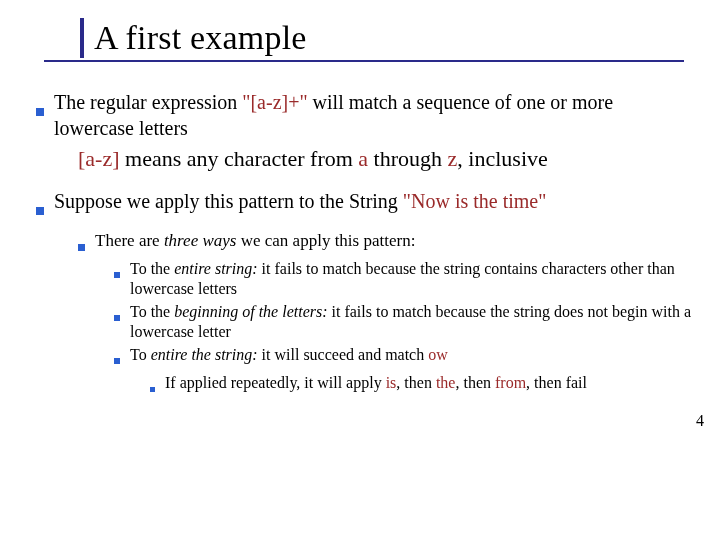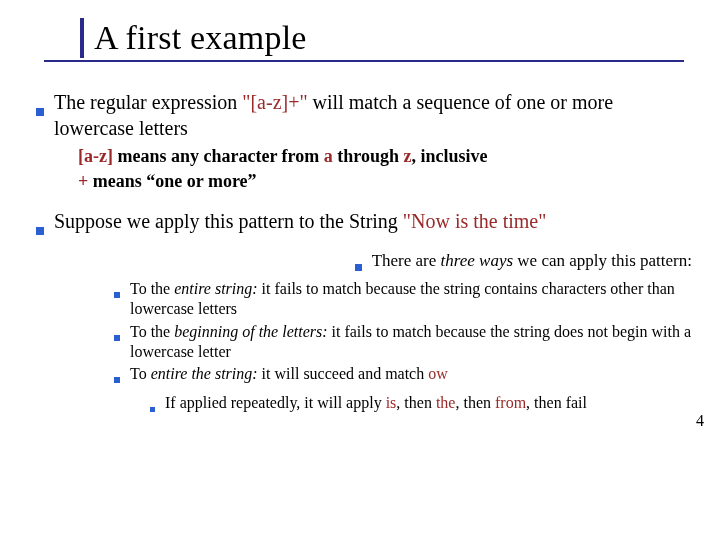--- a/index.html
+++ b/index.html
@@ -12,24 +12,24 @@
   .content { margin-top: 28px; font-size: 20px; line-height: 1.28; }
   ul { list-style: none; }
   .b { display: inline-block; width: 8px; height: 8px; background: #2a5fd1; margin-right: 10px; vertical-align: 2px; }
   .bsm { width: 7px; height: 7px; }
   .btiny { width: 6px; height: 6px; }
   .bmini { width: 5px; height: 5px; }
   .l1 > li { margin-bottom: 16px; }
   .l1 > li > .row { display: flex; align-items: flex-start; }
   .l1 > li > .row .bw { flex: 0 0 auto; padding-top: 9px; }
   .l1 > li > .row .txt { flex: 1 1 auto; }
-  .l2 { margin-left: 42px; margin-top: 4px; font-size: 18px; font-weight: bold; }
+  .l2 { margin-left: 42px; margin-top: 4px; font-size: 22px; }
   .l2 > li { margin-bottom: 2px; }
   .l3 { margin-left: 42px; margin-top: 6px; font-size: 17px; }
-  .l3 > li > .row { display: flex; align-items: flex-start; justify-content: flex-end; }
+  .l3 > li > .row { display: flex; align-items: flex-start; }
   .l3 > li > .row .bw { padding-top: 7px; }
   .l4 { margin-left: 36px; margin-top: 0; font-size: 16px; }
   .l4 > li { margin-bottom: 2px; }
   .l4 > li > .row { display: flex; align-items: flex-start; }
   .l4 > li > .row .bw { padding-top: 6px; }
   .l5 { margin-left: 36px; margin-top: 2px; font-size: 16px; }
   .l5 > li > .row { display: flex; align-items: flex-start; }
   .l5 > li > .row .bw { padding-top: 6px; }
   .code { font-family: "Comic Sans MS", "Comic Sans", cursive; color: #9a2a2a; }
   .em { font-style: italic; }
@@ -50,23 +50,20 @@
       <li>
         <div class="row">
           <span class="bw"><span class="b"></span></span>
           <span class="txt">
             <span>The regular expression </span><span class="code">"[a-z]+"</span><span> will match a sequence of one or more lowercase letters</span>
           </span>
         </div>
         <ul class="l2">
           <li>
             <span class="code">[a-z]</span><span> means any character from </span><span class="code">a</span><span> through </span><span class="code">z</span><span>, inclusive</span>
-          </li>
-          <li>
-            <span class="code">+</span><span> means “one or more”</span>
           </li>
         </ul>
       </li>
 
       <li>
         <div class="row">
           <span class="bw"><span class="b"></span></span>
           <span class="txt">
             <span>Suppose we apply this pattern to the String </span><span class="code">"Now is the time"</span>
           </span>

